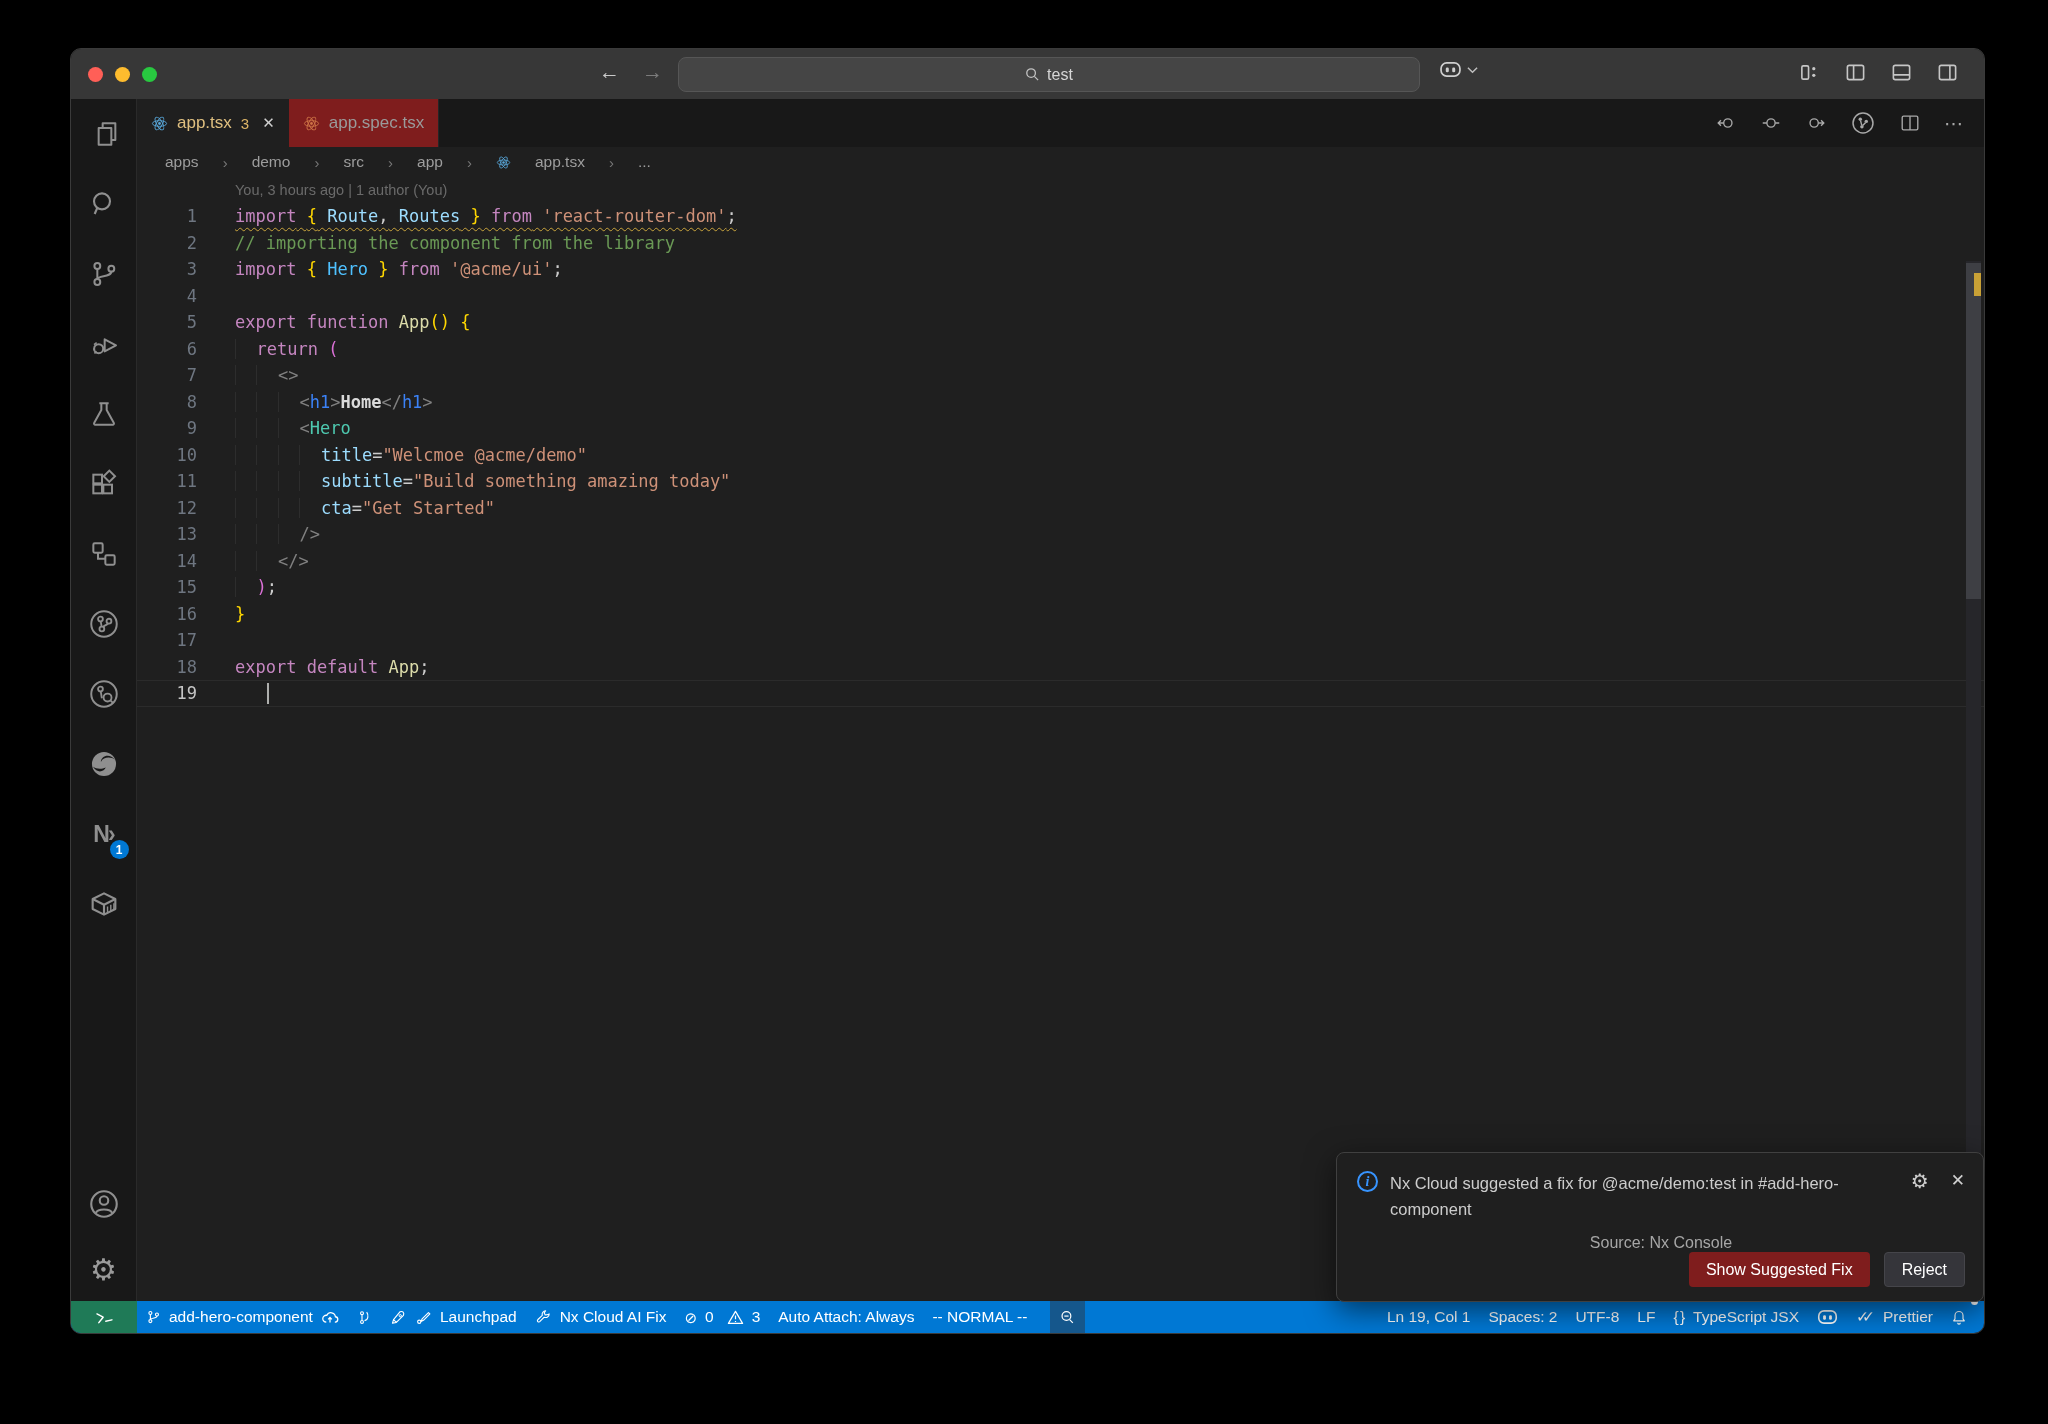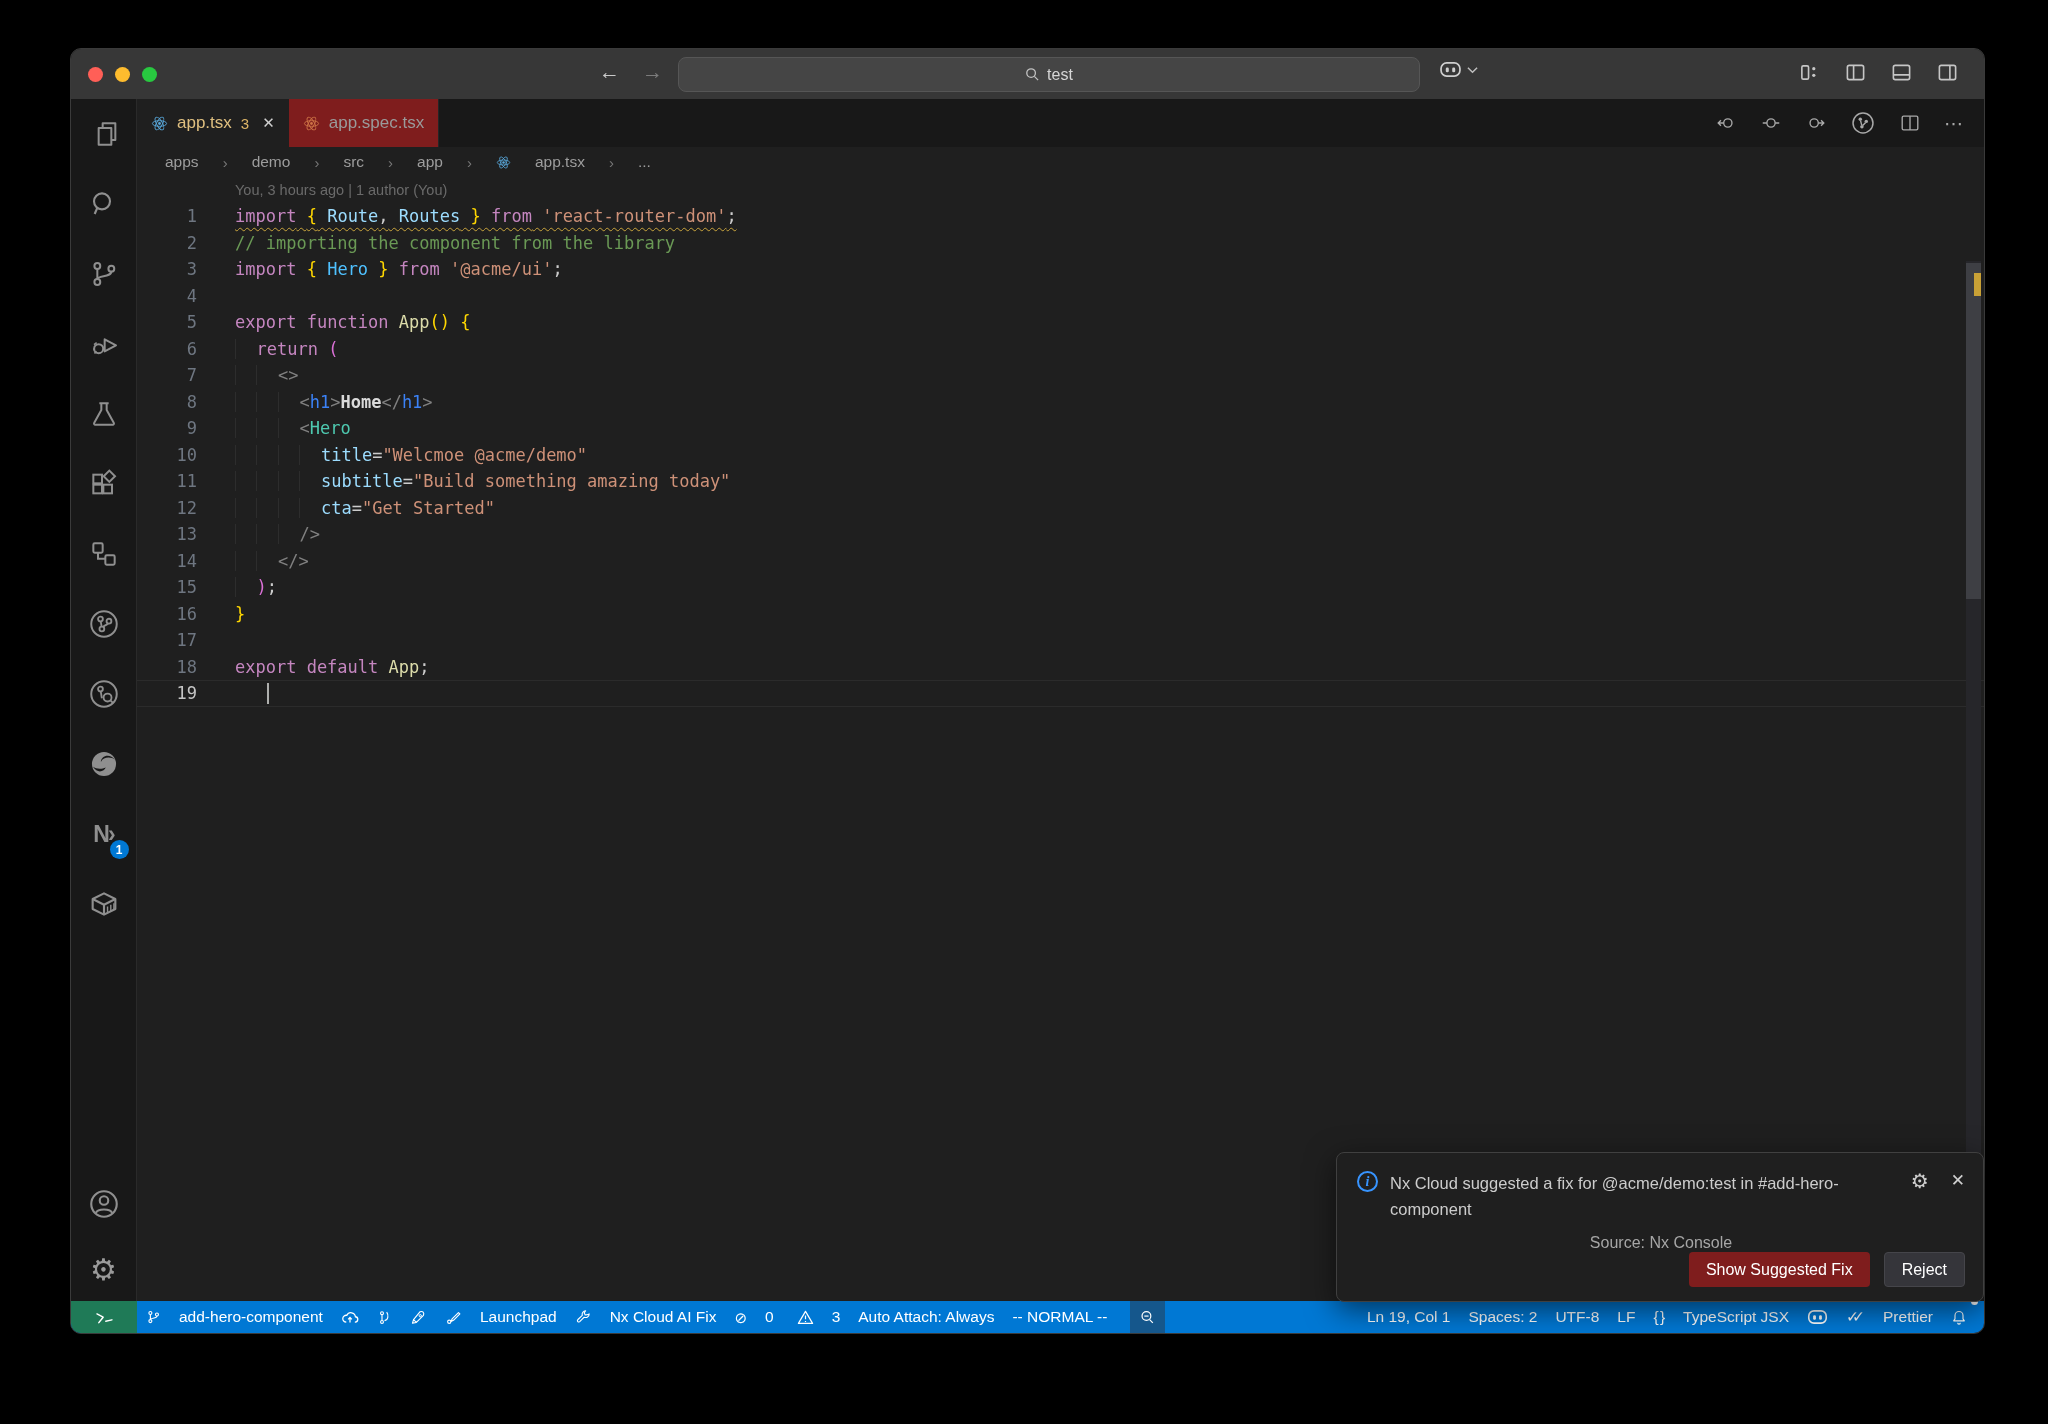--- a/index.html
+++ b/index.html
@@ -63,21 +63,21 @@
   .tok-b1{color:#ffd700}.tok-b2{color:#da70d6}.tok-fg{color:#cccccc}
   .tok-txt{color:#dadada; font-weight:bold}
   .cursor { display:inline-block; width:2px; height:21px; background:#aeafad;
             vertical-align:middle; transform:translateY(-1px); }
   .scroll-track { position:absolute; right:3px; top:84px; bottom:4px; width:15px; background:#26262a; }
   .scroll-thumb { position:absolute; top:2px; left:0; width:100%; height:336px; background:#3e3f44; }
   .ruler-warn { position:absolute; right:0; top:12px; width:7px; height:23px; background:#c9a136; }
   
   .statusbar { height:32px; background:#0078d4; display:flex; align-items:center;
                color:#fff; font-size:15.5px; flex:none; }
-  .sb-item { display:flex; align-items:center; gap:18px; padding:0 9px; height:100%; white-space:nowrap; }
+  .sb-item { display:flex; align-items:center; gap:8px; padding:0 9px; height:100%; white-space:nowrap; }
   .sb-remote { background:#1f7a57; width:66px; justify-content:center; padding:0; font-size:15px; }
   .sb-zoom { background:#15578c; margin-left:14px; }
   .sb-right { margin-left:auto; display:flex; height:100%; align-items:center; padding-right:8px; }
   .sb-ico { font-size:15px; line-height:1; }
   .dblcheck { letter-spacing:-7px; padding-right:7px; }
   .bell-wrap { position:relative; }
   .bell-dot { position:absolute; right:-2px; top:-3px; width:7px; height:7px; border-radius:50%; background:#fff; }
   
   .toast { position:absolute; left:1336px; top:1152px; width:648px; height:150px;
            background:#1f1f1f; border:1px solid #404040; border-radius:8px;

